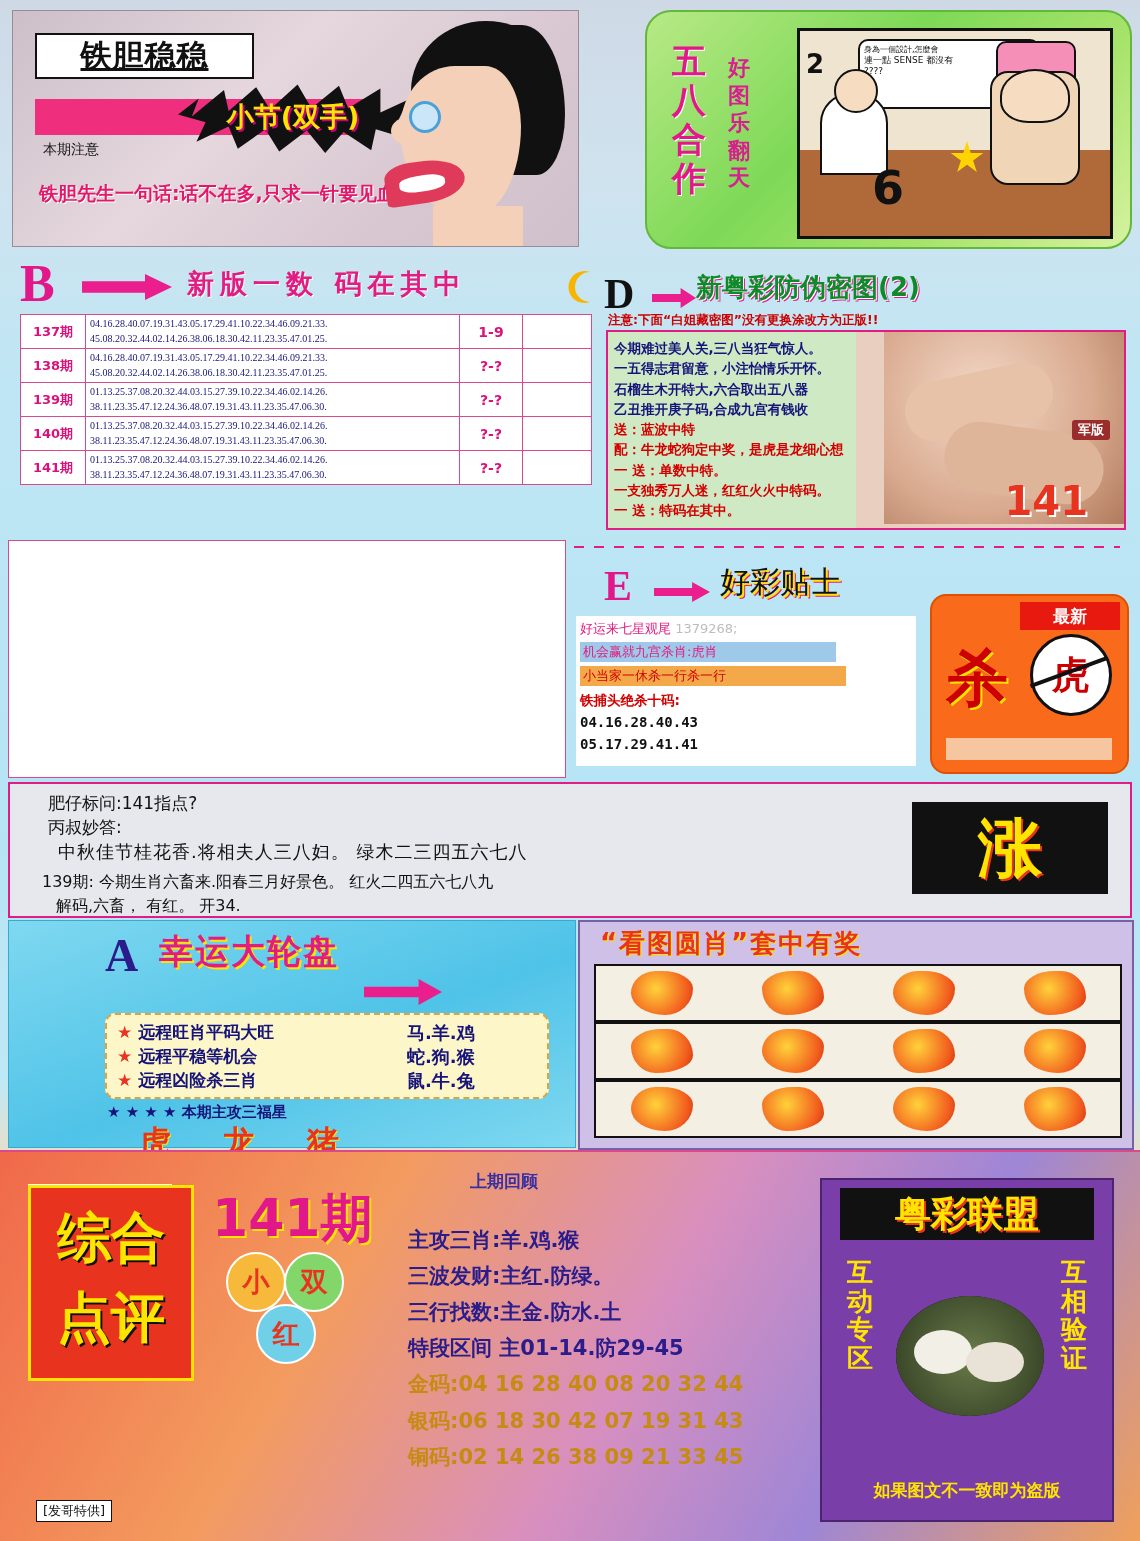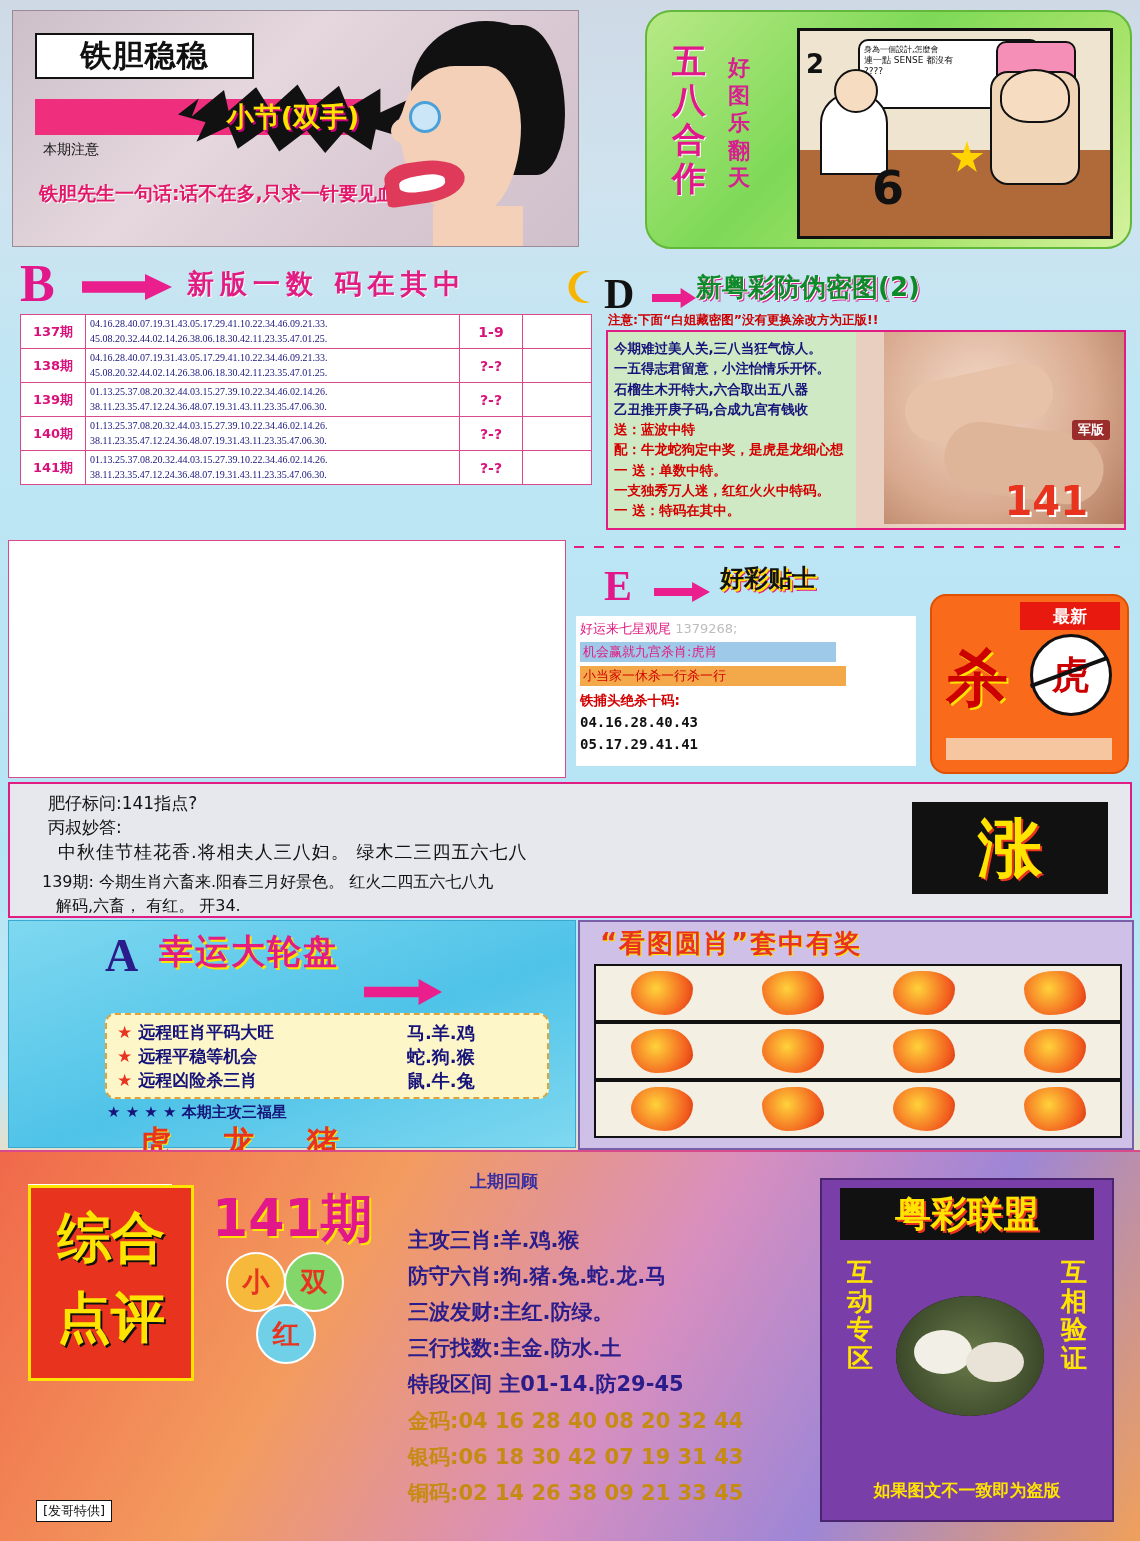--- a/index.html
+++ b/index.html
@@ -14,21 +14,21 @@
   }
   .abs{position:absolute;}
   .nowrap{white-space:nowrap;}
 
   
   #topleft{left:12px;top:10px;width:565px;height:235px;
     background:linear-gradient(135deg,#cdbfc8,#e5d7dd 40%,#d9c8d2 70%,#cfc0cb);
     border:1px solid #9a8c96;overflow:hidden;}
   #tl-title{left:22px;top:22px;width:215px;height:42px;background:#fff;border:2px solid #111;
     display:flex;align-items:center;justify-content:center;}
-  #tl-title span{font-size:31px;font-weight:bold;color:#111;letter-spacing:1px;}
+  #tl-title span{font-size:31px;font-weight:bold;color:#111;letter-spacing:1px;text-decoration:underline;}
   #tl-pinkbar{left:22px;top:88px;width:330px;height:36px;background:#ef2f7d;}
   #tl-note{left:30px;top:130px;font-size:14px;color:#111;}
   #tl-red{left:26px;top:170px;font-size:19px;font-weight:bold;color:#e2186a;
      text-shadow:1px 1px 0 #fff;}
   #tl-burst{left:165px;top:72px;width:230px;height:70px;}
   #tl-burst .star{position:absolute;inset:0;background:#111;
      clip-path:polygon(0% 45%,9% 22%,6% 48%,20% 10%,22% 40%,34% 6%,40% 38%,52% 2%,58% 36%,70% 4%,74% 36%,88% 8%,88% 42%,100% 24%,96% 52%,100% 80%,86% 66%,84% 96%,72% 70%,64% 100%,56% 68%,44% 98%,38% 66%,26% 94%,22% 62%,8% 84%,12% 56%);}
   #tl-burst .txt{position:absolute;left:0;right:0;top:16px;text-align:center;
      font-size:27px;font-weight:bold;color:#ffe400;text-shadow:2px 2px 0 #c4007a;}
   
@@ -114,21 +114,21 @@
   
   #blankbox{left:8px;top:540px;width:556px;height:236px;background:#fff;border:1px solid #d84a8c;}
 
   
   #secE{left:570px;top:540px;width:560px;height:236px;}
   #dashE{left:4px;top:6px;width:546px;height:2px;
     background:repeating-linear-gradient(90deg,#e11d83 0 10px,transparent 10px 20px);}
   #bigE{left:34px;top:22px;font-size:42px;font-weight:bold;color:#e2188a;font-family:"Liberation Serif",serif;}
   #arrowE{left:84px;top:42px;width:56px;height:20px;background:#ea1e8c;
     clip-path:polygon(0 30%,68% 30%,68% 0,100% 50%,68% 100%,68% 70%,0 70%);}
-  #titleE{left:150px;top:22px;font-size:24px;font-weight:bold;color:#111;
+  #titleE{left:150px;top:22px;font-size:30px;font-weight:normal;color:#111;
     text-shadow:2px 2px 0 #ffe400, 3px 3px 0 #e11d83;}
   #ebox{left:6px;top:76px;width:340px;height:150px;background:#fff;}
   #ebox .l1{position:absolute;left:4px;top:4px;font-size:13px;color:#e11d83;}
   #ebox .l1 .g{color:#bdbdbd;}
   #ebox .l2{position:absolute;left:4px;top:26px;width:250px;height:18px;background:#9ec9e8;
     font-size:13px;color:#e11d83;padding:1px 3px;}
   #ebox .l3{position:absolute;left:4px;top:50px;width:260px;height:18px;background:#f3a94a;
     font-size:13px;color:#d40000;padding:1px 3px;}
   #ebox .l4{position:absolute;left:4px;top:76px;font-size:13.5px;color:#d40000;font-weight:bold;}
   #ebox .l5{position:absolute;left:4px;top:98px;font-size:14px;color:#111;font-weight:bold;font-family:"DejaVu Sans Mono",monospace;}
@@ -487,21 +487,20 @@
     </div>
     <div class="abs" id="num141">141期</div>
     <div class="abs" id="review">上期回顾</div>
     <div class="abs" id="balls">
       <div class="ball" id="b1">小</div>
       <div class="ball" id="b2">双</div>
       <div class="ball" id="b3">红</div>
     </div>
     <div class="abs" id="mainlist">
       <div>主攻三肖:羊.鸡.猴</div>
-      <div>防守六肖:狗.猪.兔.蛇.龙.马</div>
       <div>三波发财:主红.防绿。</div>
       <div>三行找数:主金.防水.土</div>
       <div>特段区间 主01-14.防29-45</div>
       <div class="gold">金码:04 16 28 40 08 20 32 44</div>
       <div class="gold">银码:06 18 30 42 07 19 31 43</div>
       <div class="gold">铜码:02 14 26 38 09 21 33 45</div>
     </div>
     <div class="abs" id="rightbox">
       <div class="abs" id="rb-title">
         <span>粤彩联盟</span>

